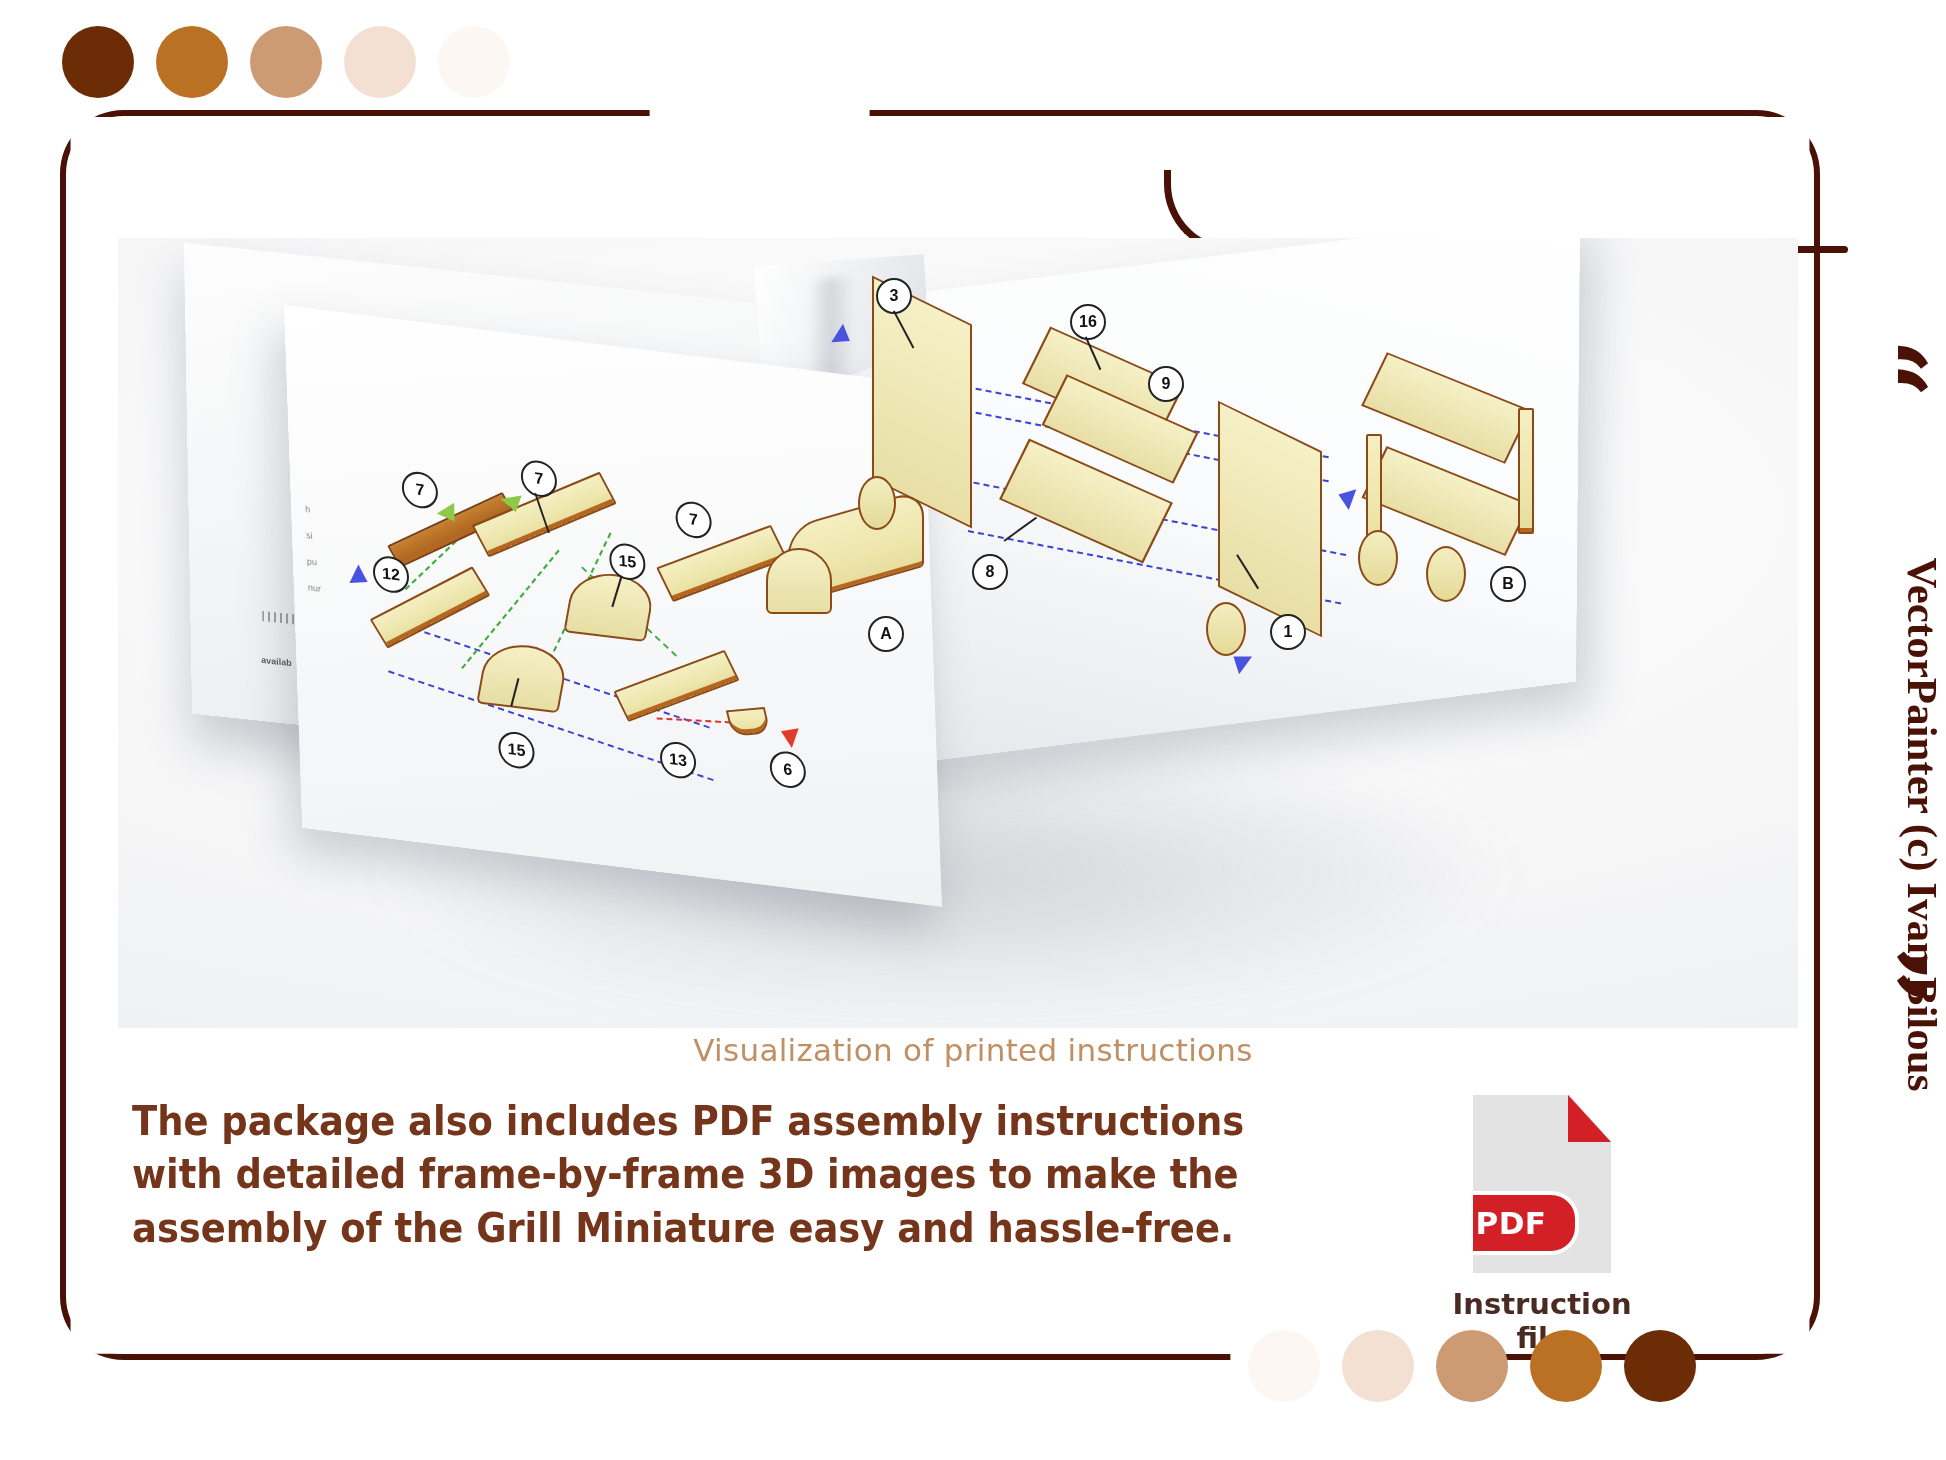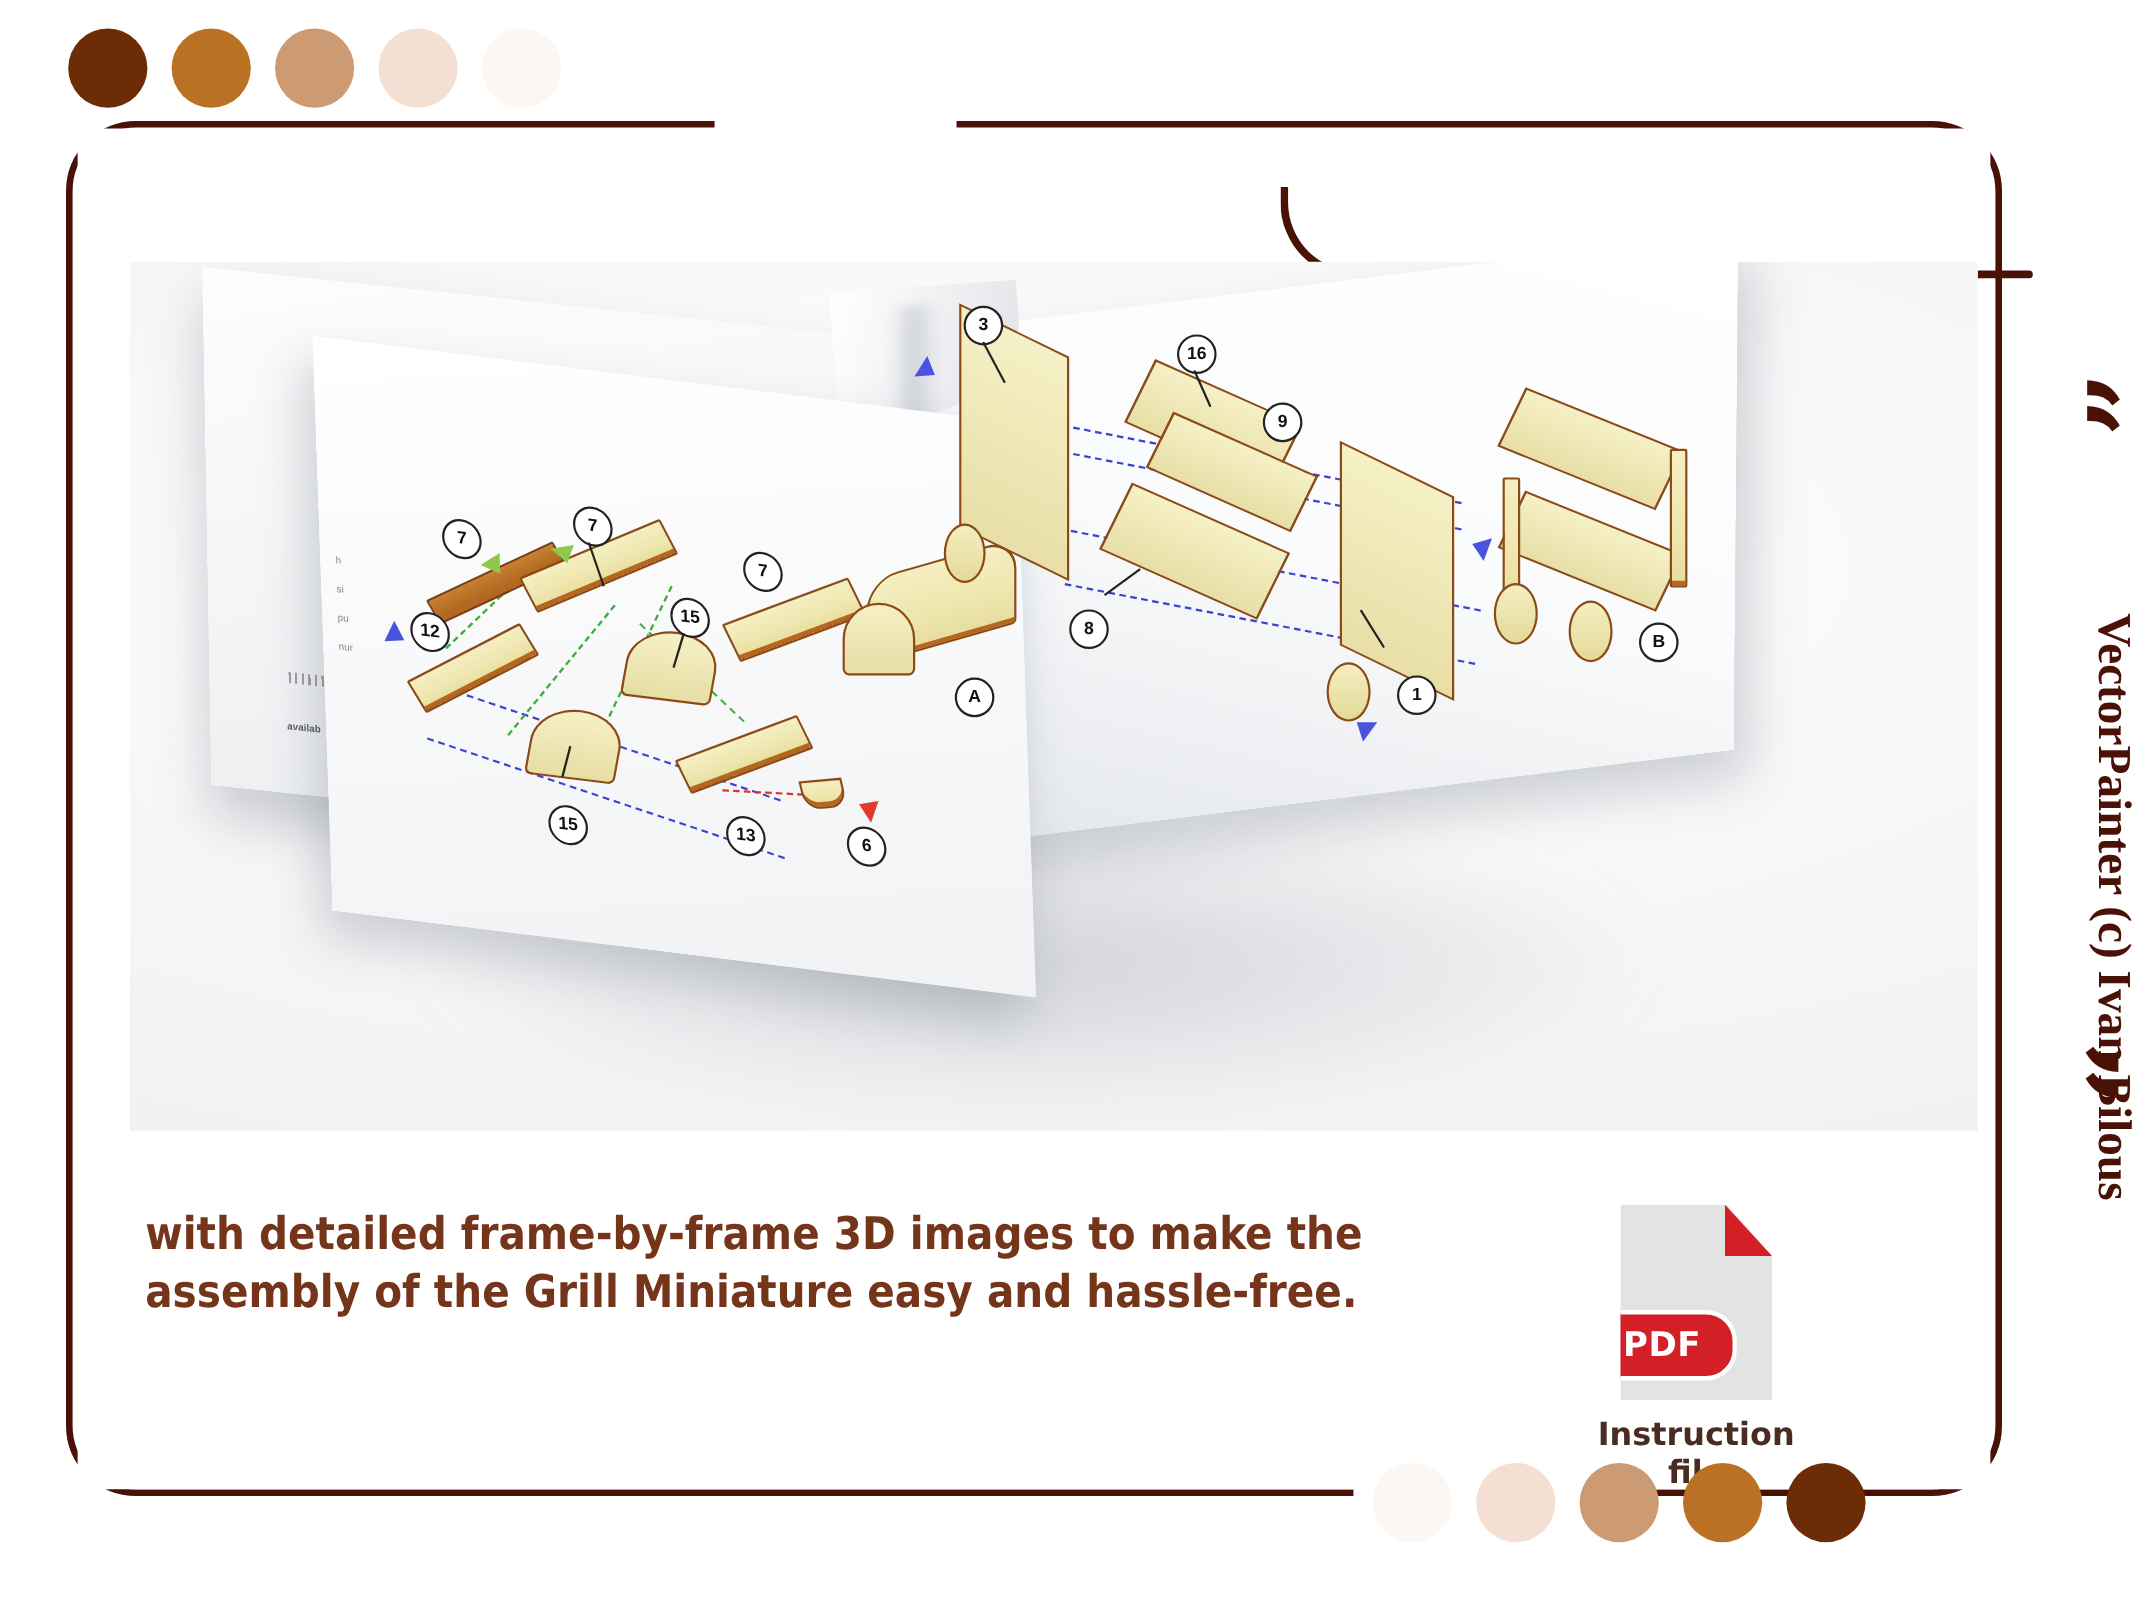--- a/index.html
+++ b/index.html
@@ -355,22 +355,24 @@
       <div class="callout" style="left:154px;top:296px;">8</div>
       <div class="callout" style="left:452px;top:356px;">1</div>
 
       <div class="leader" style="left:76px;top:52px;width:42px;transform:rotate(62deg);"></div>
       <div class="leader" style="left:268px;top:78px;width:36px;transform:rotate(66deg);"></div>
       <div class="leader" style="left:186px;top:282px;width:40px;transform:rotate(-36deg);"></div>
       <div class="leader" style="left:440px;top:330px;width:40px;transform:rotate(-122deg);"></div>
     </div>
   </div>
 
+  <div id="mockup-caption">Visualization of printed instructions</div>
 
   <div id="promo-paragraph">
+    <div>The package also includes PDF assembly instructions</div>
     <div>with detailed frame-by-frame 3D images to make the</div>
     <div>assembly of the Grill Miniature easy and hassle-free.</div>
   </div>
 
   <div class="pdf-block">
     <div class="pdf-doc">
       <div class="pdf-fold"></div>
       <div class="pdf-badge">PDF</div>
     </div>
     <div id="pdf-label">Instruction file</div>

